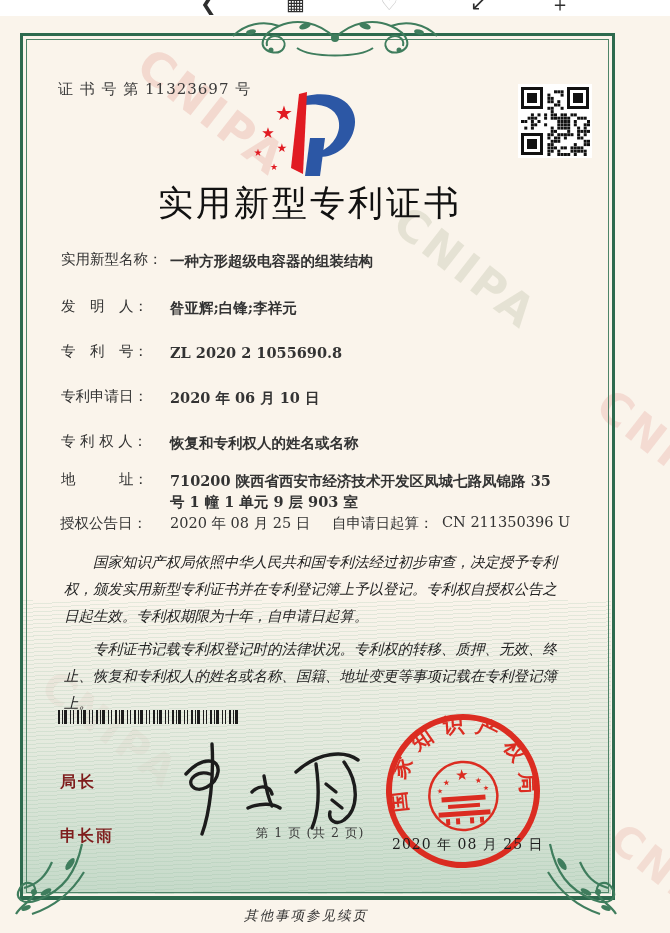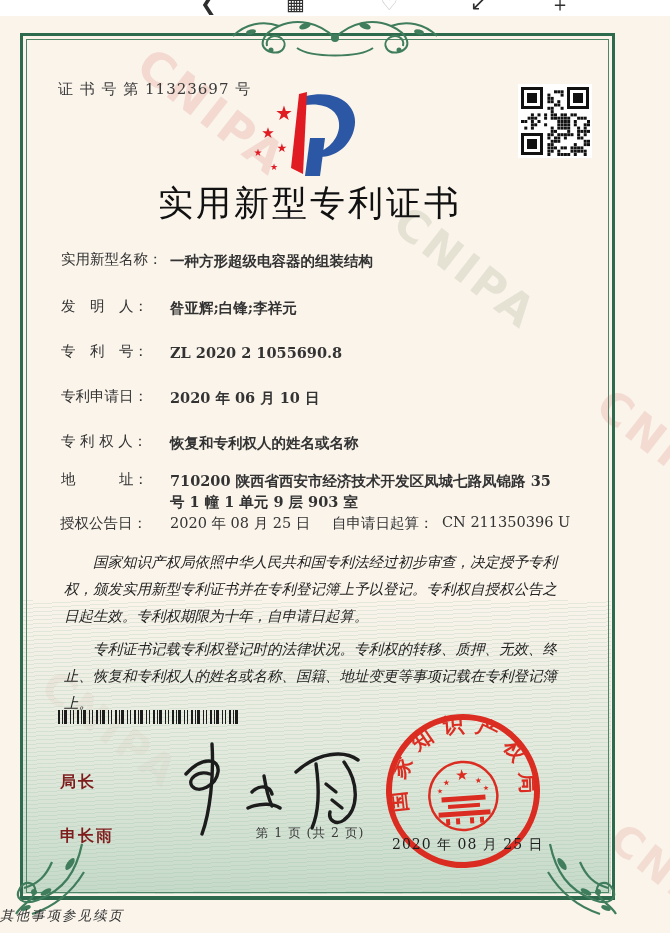--- a/index.html
+++ b/index.html
@@ -52,21 +52,21 @@
       #1c1c1c 4px 5px, transparent 5px 6px,
       #1c1c1c 6px 9px, transparent 9px 12px,
       #1c1c1c 12px 13px, transparent 13px 15px,
       #1c1c1c 15px 16px, transparent 16px 19px);}
 
   .signer{position:absolute;left:60px;font-family:"DejaVu Sans",sans-serif;
           font-size:16px;font-weight:700;color:#7f1d1d;letter-spacing:2px;}
 
   .pagenum{position:absolute;left:60px;top:825px;width:500px;text-align:center;
            font-size:12.5px;color:#3a3a3a;letter-spacing:1px;}
-  .footnote{position:absolute;left:0;top:907px;width:612px;text-align:left;
+  .footnote{position:absolute;left:0;top:907px;width:612px;text-align:center;
             font-size:13.5px;color:#333;font-style:italic;letter-spacing:2px;}
 
   .sealdate{position:absolute;left:392px;top:836px;font-size:14px;color:#1d1d1d;letter-spacing:1px;z-index:6;}
   svg{display:block;}
 </style>
 </head>
 <body>
 <div id="page">
 
   <div class="paper"></div>

